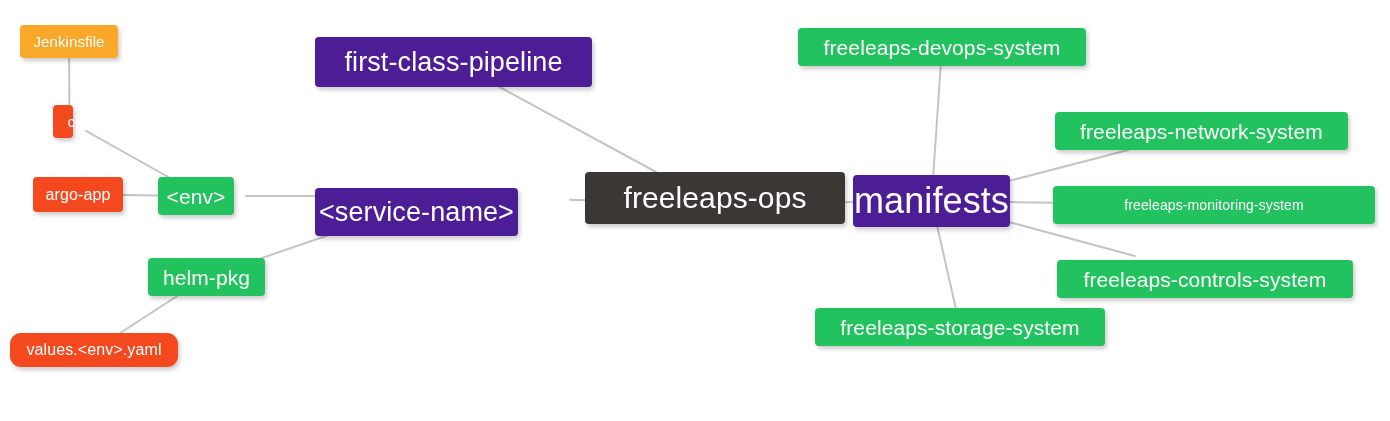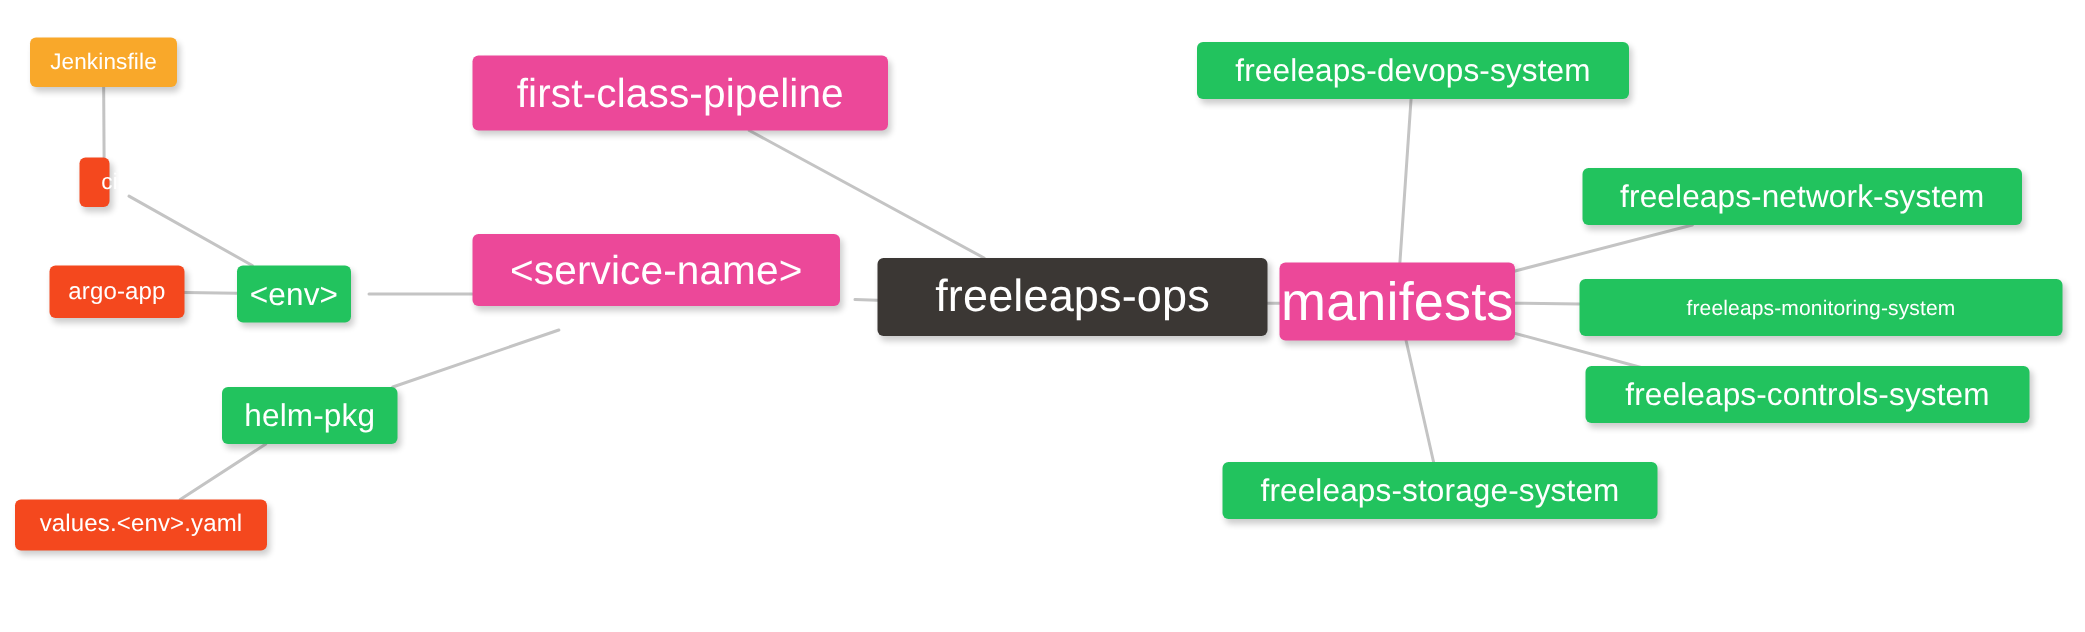--- a/index.html
+++ b/index.html
@@ -31,21 +31,21 @@
     align-items: center;
     justify-content: center;
     color: #ffffff;
     border-radius: 4px;
     white-space: nowrap;
     line-height: 1;
     box-shadow: 2px 3px 4px rgba(0,0,0,0.20);
     letter-spacing: 0.1px;
   }
   .n-root  { background: #3b3734; }
-  .n-blue  { background: #ec4899; }
+  .n-blue  { background: #4c1d95; }
   .n-green { background: #22c35e; }
   .n-red   { background: #f4481e; }
   .n-orange{ background: #f9a82a; }
 </style>
 </head>
 <body>
 
 <div id="mindmap">
   <svg id="edge-layer" viewBox="0 0 1390 421" xmlns="http://www.w3.org/2000/svg">
       <line x1="585" y1="200.1834862385321" x2="570" y2="199.74311926605503" stroke="#c4c4c4" stroke-width="2" stroke-linecap="round"></line>
@@ -62,24 +62,24 @@
       <line x1="1010" y1="202.11150442477876" x2="1053" y2="202.72035398230088" stroke="#c4c4c4" stroke-width="2" stroke-linecap="round"></line>
       <line x1="1010" y1="222.23948811700183" x2="1134.777027027027" y2="256" stroke="#c4c4c4" stroke-width="2" stroke-linecap="round"></line>
       <line x1="937.3809523809524" y1="227" x2="955.702380952381" y2="308" stroke="#c4c4c4" stroke-width="2" stroke-linecap="round"></line>
     </svg>
   <div id="node-layer">
       <div class="node n-orange" style="left: 20px; top: 25px; width: 98px; height: 33px; font-size: 15px;">Jenkinsfile</div>
       <div class="node n-red" style="left: 53px; top: 105px; width: 16px; height: 33px; font-size: 15px; padding-left: 20px;">ci</div>
       <div class="node n-red" style="left: 33px; top: 177px; width: 90px; height: 35px; font-size: 16px;">argo-app</div>
       <div class="node n-green" style="left: 158px; top: 177px; width: 76px; height: 38px; font-size: 21px;">&lt;env&gt;</div>
       <div class="node n-green" style="left: 148px; top: 258px; width: 117px; height: 38px; font-size: 21px;">helm-pkg</div>
-      <div class="node n-red" style="left: 10px; top: 333px; width: 168px; height: 34px; font-size: 16px;">values.&lt;env&gt;.yaml</div>
+      <div class="node n-red" style="left: 10px; top: 333px; width: 168px; height: 34px; font-size: 16px; border-radius: 11px;">values.&lt;env&gt;.yaml</div>
       <div class="node n-blue" style="left: 315px; top: 37px; width: 277px; height: 50px; font-size: 27px;">first-class-pipeline</div>
-      <div class="node n-blue" style="left: 315px; top: 156px; width: 245px; height: 48px; font-size: 27px;">&lt;service-name&gt;</div>
+      <div class="node n-blue" style="left: 315px; top: 188px; width: 203px; height: 48px; font-size: 27px;">&lt;service-name&gt;</div>
       <div class="node n-root" style="left: 585px; top: 172px; width: 260px; height: 52px; font-size: 30px;">freeleaps-ops</div>
       <div class="node n-blue" style="left: 853px; top: 175px; width: 157px; height: 52px; font-size: 36px;">manifests</div>
       <div class="node n-green" style="left: 798px; top: 28px; width: 288px; height: 38px; font-size: 21px; text-align: right;">freeleaps-devops-system</div>
       <div class="node n-green" style="left: 1055px; top: 112px; width: 293px; height: 38px; font-size: 21px;">freeleaps-network-system</div>
       <div class="node n-green" style="left: 1053px; top: 186px; width: 322px; height: 38px; font-size: 14px;">freeleaps-monitoring-system</div>
-      <div class="node n-green" style="left: 1057px; top: 244px; width: 296px; height: 38px; font-size: 21px;">freeleaps-controls-system</div>
+      <div class="node n-green" style="left: 1057px; top: 260px; width: 296px; height: 38px; font-size: 21px;">freeleaps-controls-system</div>
       <div class="node n-green" style="left: 815px; top: 308px; width: 290px; height: 38px; font-size: 21px;">freeleaps-storage-system</div>
     </div>
 </div>
 
 </body></html>

